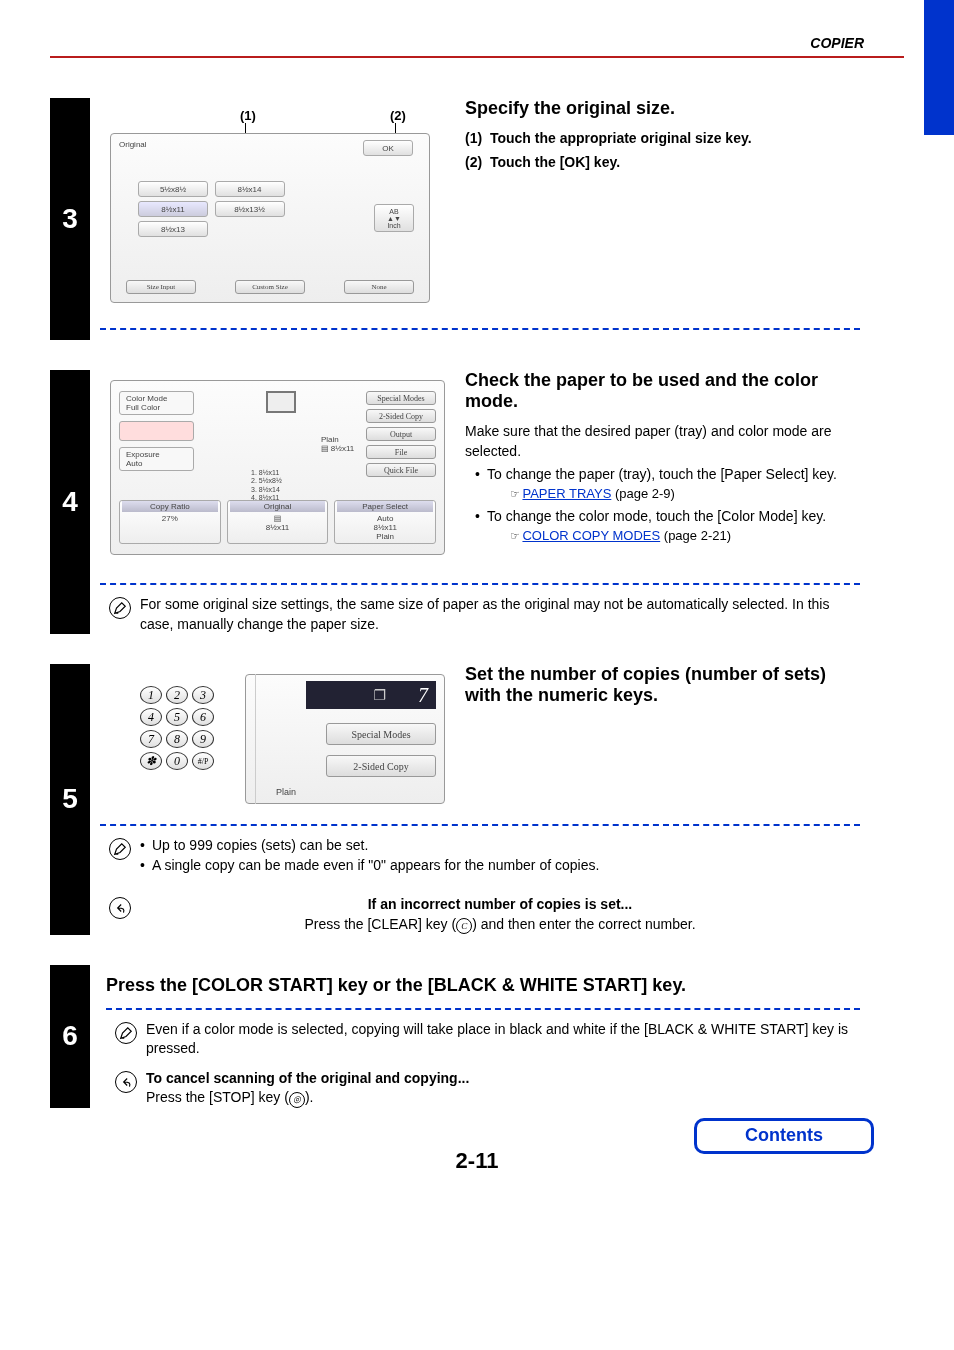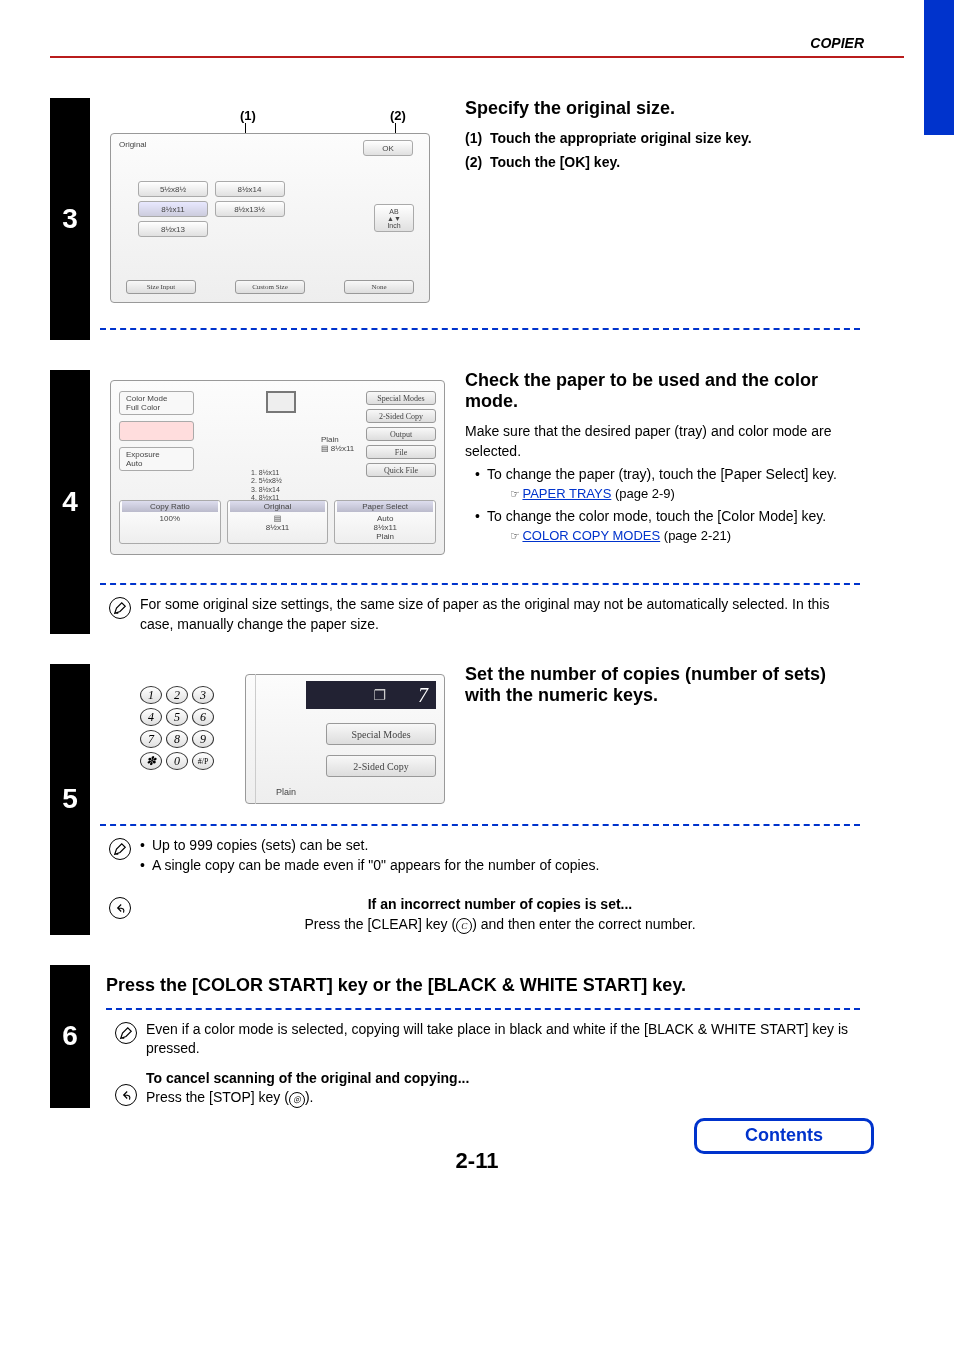--- a/index.html
+++ b/index.html
@@ -167,21 +167,21 @@
               <div class="rightcol">
                 <div class="btn-tab">Special Modes</div>
                 <div class="btn-tab">2-Sided Copy</div>
                 <div class="btn-tab">Output</div>
                 <div class="btn-tab">File</div>
                 <div class="btn-tab">Quick File</div>
               </div>
               <div class="btmboxes">
                 <div class="bb">
                     <div class="hdr2">Copy Ratio</div>
-                    <span>100%</span>
+                    <span>27%</span>
                   </div>
                 <div class="bb">
                     <div class="hdr2">Original</div>
                     <span>▤ </span>
                     <span>8½x11</span>
                   </div>
                 <div class="bb">
                     <div class="hdr2">Paper Select</div>
                     <span>Auto</span>
                     <span>8½x11</span>
@@ -296,21 +296,21 @@
       <div class="note-row">
         <div class="note-icon-wrap">
             <div class="note-icon">
               <svg viewBox="0 0 24 24">
                 <path d="M3 21 L6 12 L15 3 L21 9 L12 18 Z M3 21 L9 21" stroke="#000" stroke-width="2" fill="none"></path>
               </svg>
             </div>
           </div>
         <div class="note-text">Even if a color mode is selected, copying will take place in black and white if the [BLACK &amp; WHITE START] key is pressed.</div>
       </div>
-      <div class="note-row" style="align-items:flex-end;">
+      <div class="note-row" style="">
         <div class="note-icon-wrap">
             <div class="note-icon">
               <svg viewBox="0 0 24 24">
                 <path d="M14 6 L8 12 L14 18 M8 12 C 18 12 20 14 18 20" stroke="#000" stroke-width="2" fill="none"></path>
               </svg>
             </div>
           </div>
         <div class="note-text">
           <b>To cancel scanning of the original and copying...</b><br>
           <span>Press the [STOP] key (</span><span class="circled-key">◎</span><span>).</span>

